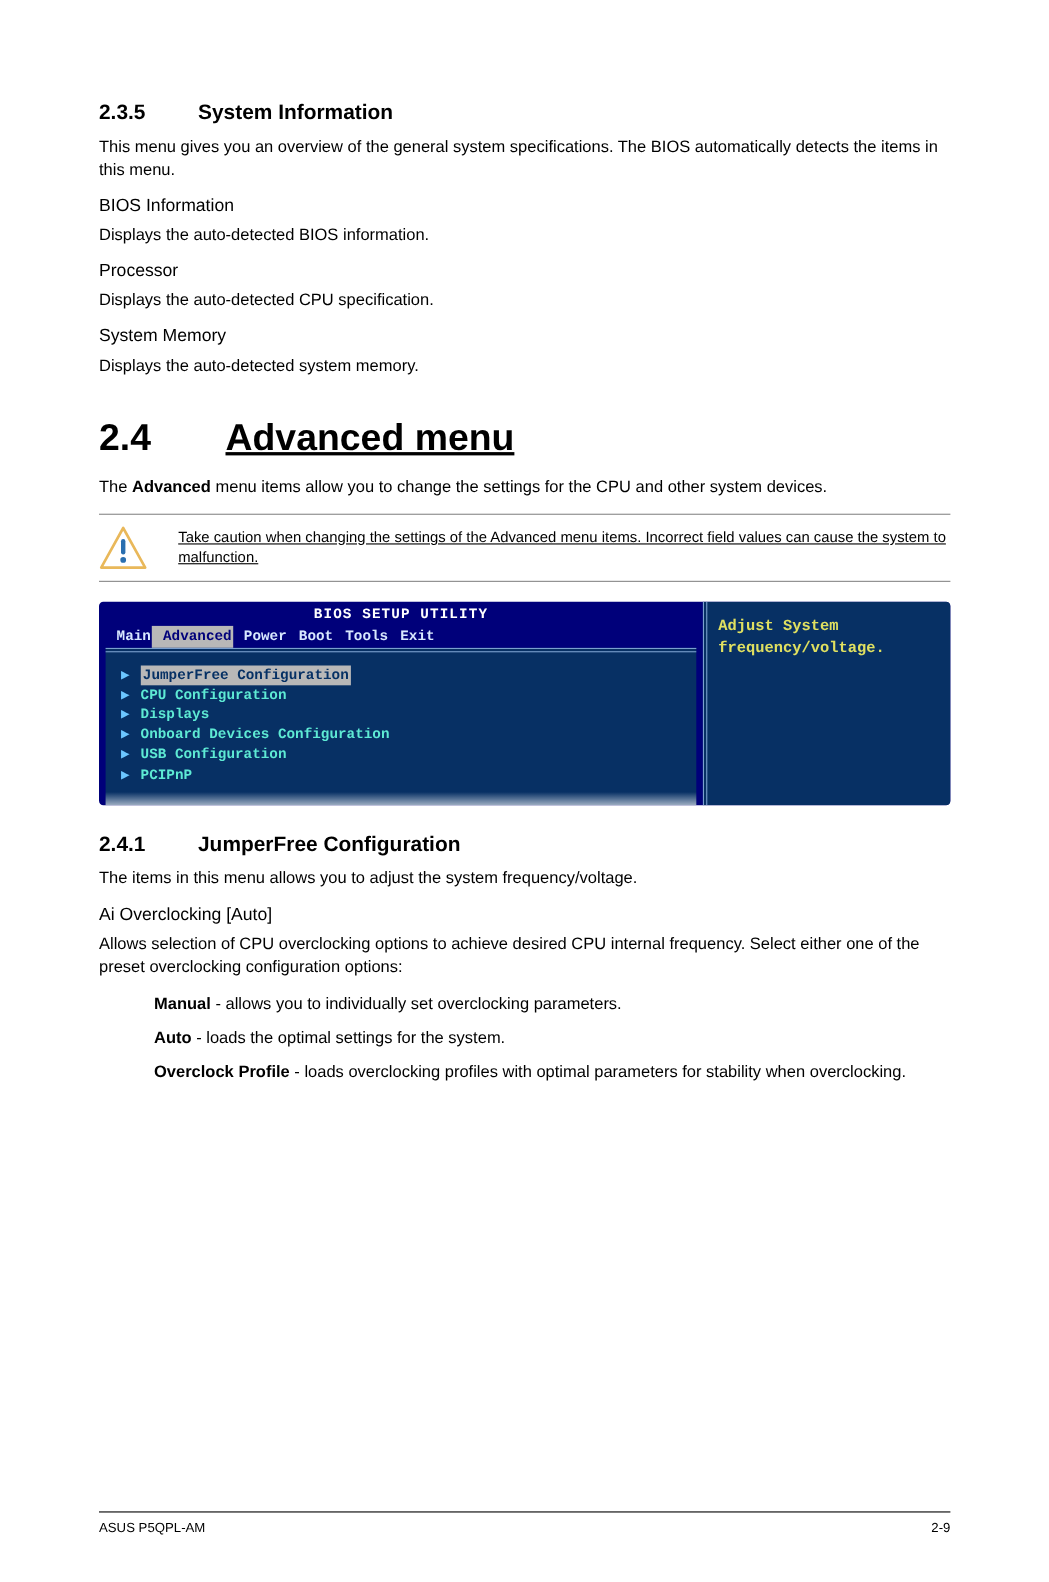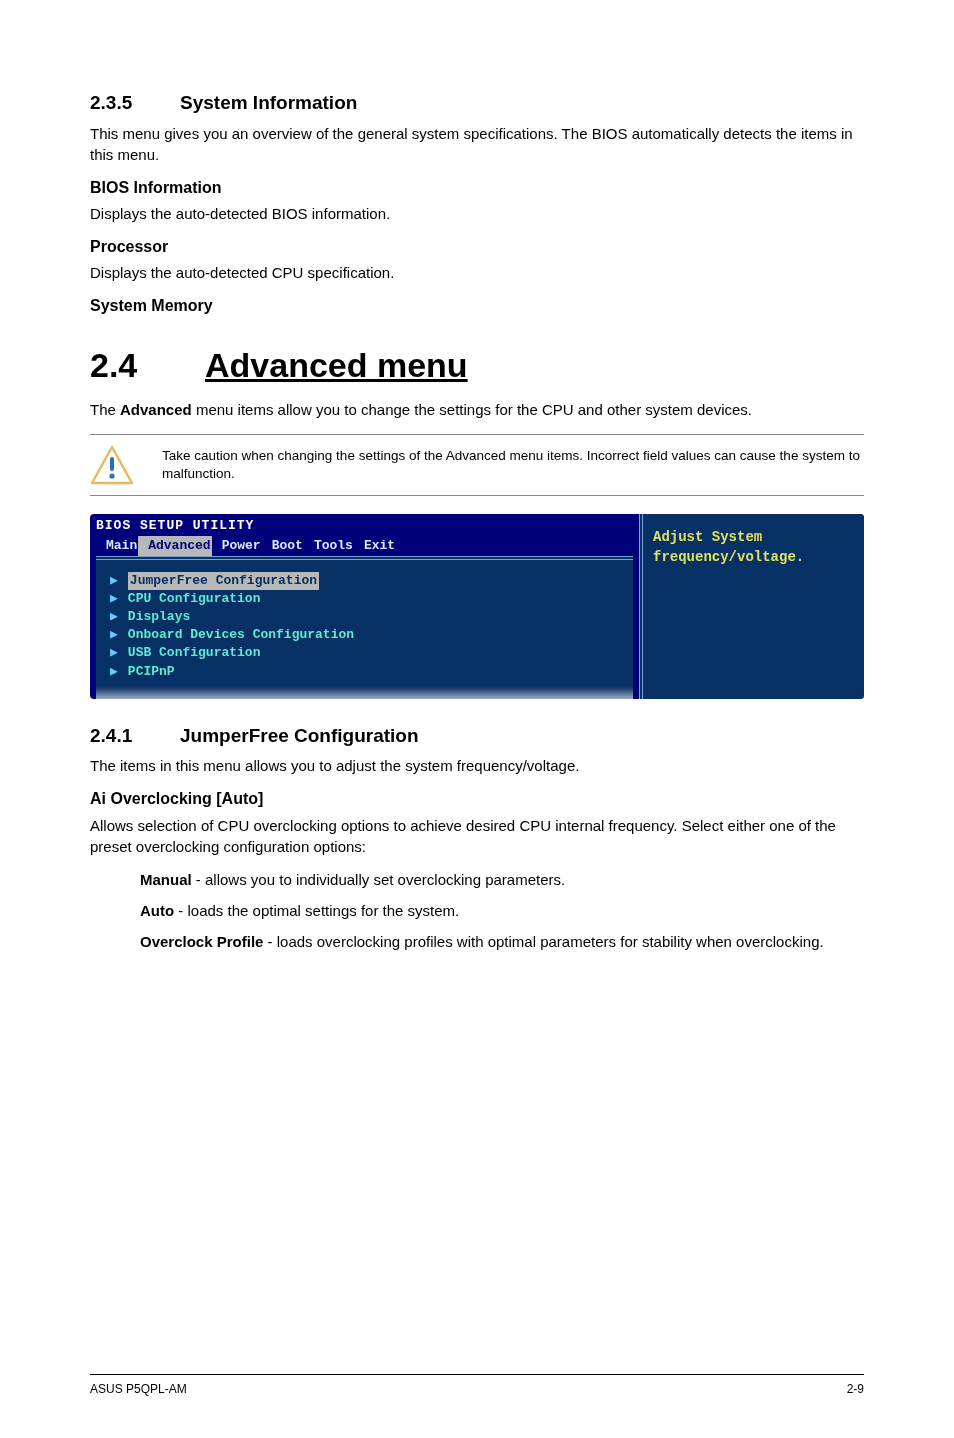--- a/index.html
+++ b/index.html
@@ -26,35 +26,36 @@
   h1.big {
     font-size: 34px;
     font-weight: bold;
     margin-bottom: 10px;
     text-decoration: underline;
   }
   h1.big .num { display: inline-block; width: 115px; }
   p { margin-bottom: 12px; }
   h3.sub {
     font-size: 16px;
-    font-weight: bold;
+    font-weight: normal;
     margin-bottom: 4px;
     margin-top: 4px;
   }
   .spacer-md { height: 20px; }
 
   
   .caution-row {
     display: flex;
     align-items: center;
     gap: 28px;
     border-top: 1px solid #888;
     border-bottom: 1px solid #888;
     padding: 10px 0 10px 0;
     margin: 14px 0 18px 0;
+    text-decoration: underline;
   }
   .caution-text { font-size: 13.5px; line-height: 1.35; flex: 1; }
   .caution-icon svg { width: 44px; height: 40px; display: block; }
 
   
   .bios-wrap {
     background: #00007a;
     color: #fff;
     border-radius: 4px;
     overflow: hidden;
@@ -76,20 +77,21 @@
     font-family: "Courier New", monospace;
     font-size: 14px;
     padding: 14px 10px 10px 10px;
     border-left: 4px double #7aa0cf;
     font-weight: bold;
     position: relative;
   }
   .bios-title-row {
     font-family: "Courier New", monospace;
     font-weight: bold;
+    text-align: center;
     font-size: 13px;
     letter-spacing: 1px;
     padding-bottom: 0;
   }
   .bios-tabs {
     display: flex;
     font-family: "Courier New", monospace;
     font-weight: bold;
     font-size: 13px;
     gap: 0;
@@ -149,20 +151,21 @@
   </h2>
   <p>This menu gives you an overview of the general system specifications. The BIOS automatically detects the items in this menu.</p>
 
   <h3 class="sub">BIOS Information</h3>
   <p>Displays the auto-detected BIOS information.</p>
 
   <h3 class="sub">Processor</h3>
   <p>Displays the auto-detected CPU specification.</p>
 
   <h3 class="sub">System Memory</h3>
+  <p>Displays the auto-detected system memory.</p>
 
   <div class="spacer-md"></div>
 
   <h1 class="big">
     <span class="num">2.4</span><span>Advanced menu</span>
   </h1>
   <p>
     <span>The </span><b>Advanced</b><span> menu items allow you to change the settings for the CPU and other system devices.</span>
   </p>
 

